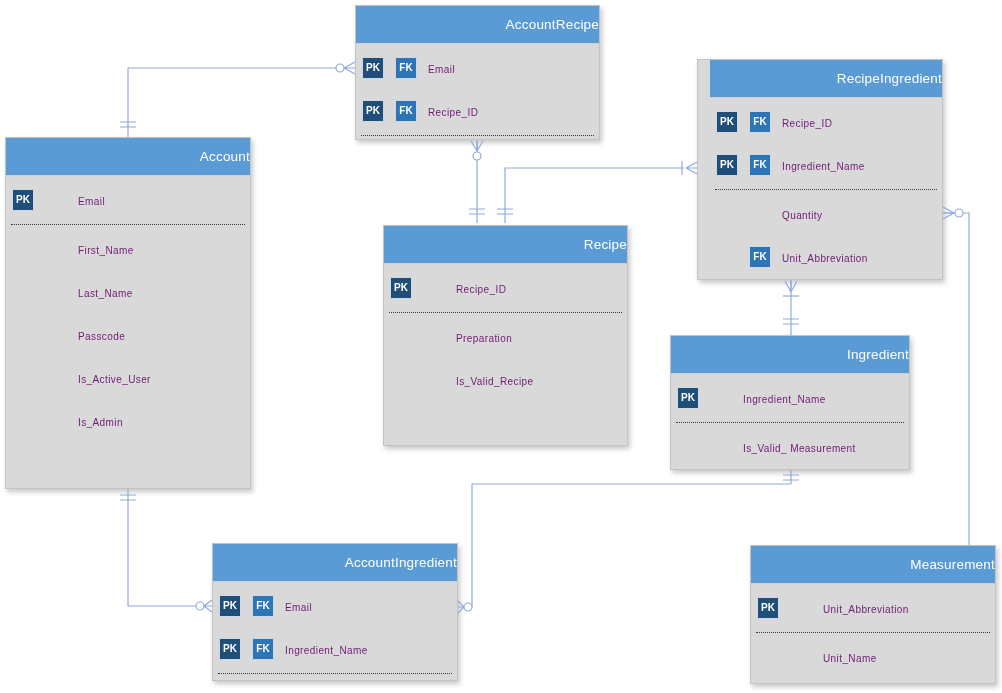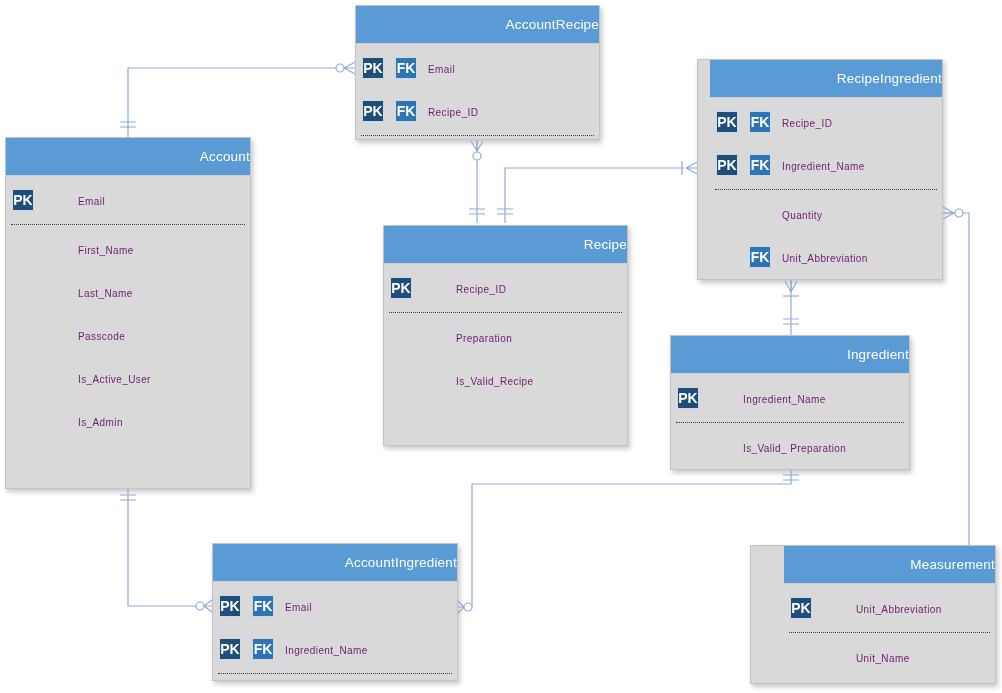--- a/index.html
+++ b/index.html
@@ -14,38 +14,38 @@
   }
   .thead{
     height:37px;line-height:37px;background:#5b9bd5;color:#ffffff;
     text-align:right;font-size:13.5px;letter-spacing:0.2px;
     border-bottom:1px solid #cfcfcf;
   }
   .tbody{padding-top:3px;}
   .row{position:relative;height:43px;}
   .badge{
     position:absolute;top:10px;width:22px;height:22px;box-sizing:border-box;
-    color:#ffffff;font-size:14px;font-weight:bold;line-height:20px;text-align:center;
+    color:#ffffff;font-size:10px;font-weight:bold;line-height:20px;text-align:center;
     border:1px solid #cdd8e6;border-radius:1px;
   }
   .badge.pk{left:6px;background:#1f4e79;}
   .badge.fk{left:39px;background:#2e75b6;}
   .fieldname{
     position:absolute;left:72px;top:50%;transform:translateY(-50%);
     color:#701a75;font-size:10px;letter-spacing:0.4px;white-space:nowrap;
   }
   .divider{height:0;border-top:1px dotted #3a3a3a;margin:2px 5px 3px 5px;}
   
   #t-accountrecipe   {left:355px;top:5px;  width:245px;height:135px;}
   #t-recipeingredient{left:697px;top:59px; width:246px;height:221px;padding-left:12px;}
   #t-account         {left:5px;  top:137px;width:246px;height:352px;}
   #t-recipe          {left:383px;top:225px;width:245px;height:221px;}
   #t-ingredient      {left:670px;top:335px;width:240px;height:135px;}
   #t-accountingredient{left:212px;top:543px;width:246px;height:138px;}
-  #t-measurement     {left:750px;top:545px;width:246px;height:139px;padding-left:33px;}
+  #t-measurement     {left:750px;top:545px;width:246px;height:139px;}
   svg.connectors{
     position:absolute;left:0;top:0;width:1002px;height:693px;
     pointer-events:none;
   }
   svg.connectors *{stroke:#8faadc;stroke-width:1.2;fill:none;}
   svg.connectors circle{fill:#ffffff;}
 </style>
 </head>
 <body>
 
@@ -137,21 +137,21 @@
 
   <div class="tbl" id="t-ingredient">
     <div class="thead">Ingredient</div>
     <div class="tbody">
       <div class="row">
         <span class="badge pk">PK</span>
         <span class="fieldname">Ingredient_Name</span>
       </div>
       <div class="divider"></div>
       <div class="row">
-        <span class="fieldname">Is_Valid_ Preparation</span>
+        <span class="fieldname">Is_Valid_ Measurement</span>
       </div>
     </div>
   </div>
 
   <div class="tbl" id="t-accountingredient">
     <div class="thead">AccountIngredient</div>
     <div class="tbody">
       <div class="row">
         <span class="badge pk">PK</span>
         <span class="badge fk">FK</span>

